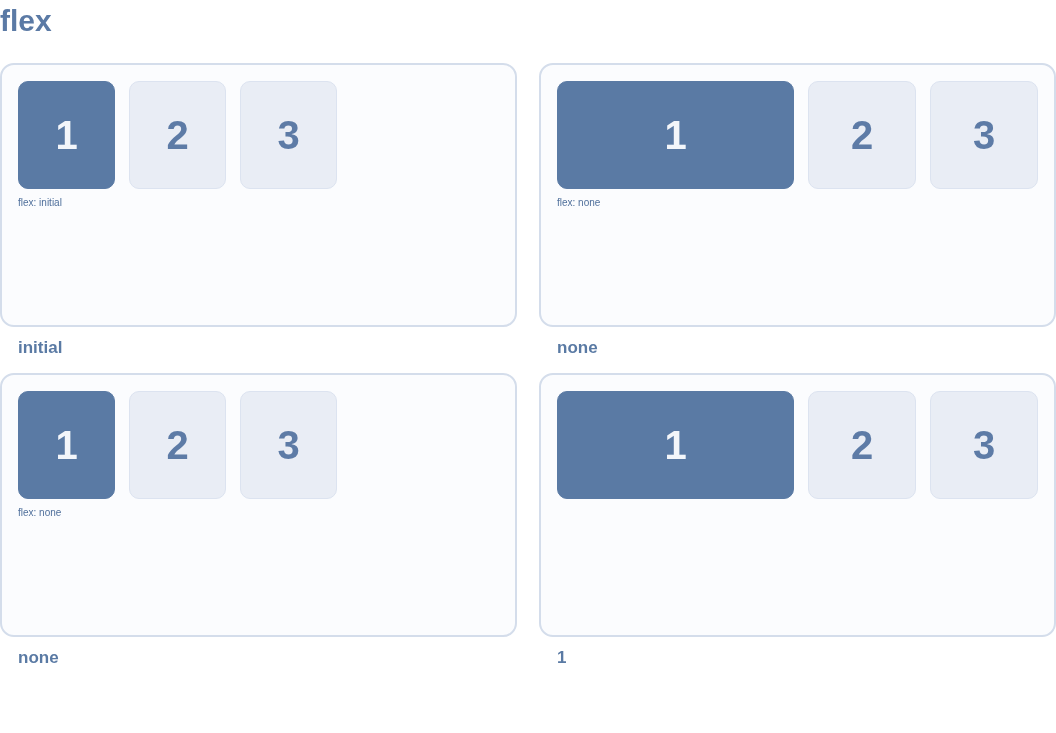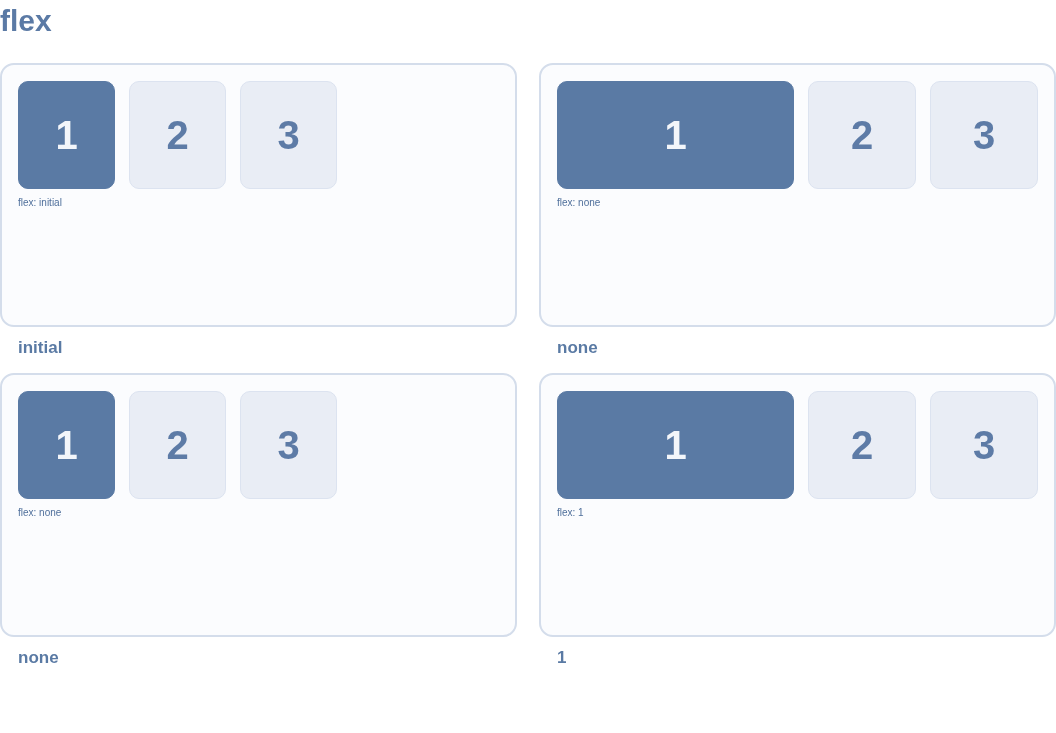--- a/index.html
+++ b/index.html
@@ -126,19 +126,18 @@
       <div class="caption">none</div>
     </div>
 
     <div class="cell grow">
       <div class="panel">
         <div class="row">
           <div class="box hl">1</div>
           <div class="box">2</div>
           <div class="box">3</div>
         </div>
-        <div class="panel-label">flex: 1</div>
       </div>
       <div class="caption">1</div>
     </div>
 
   </div>
 </div>
 
 </body></html>

